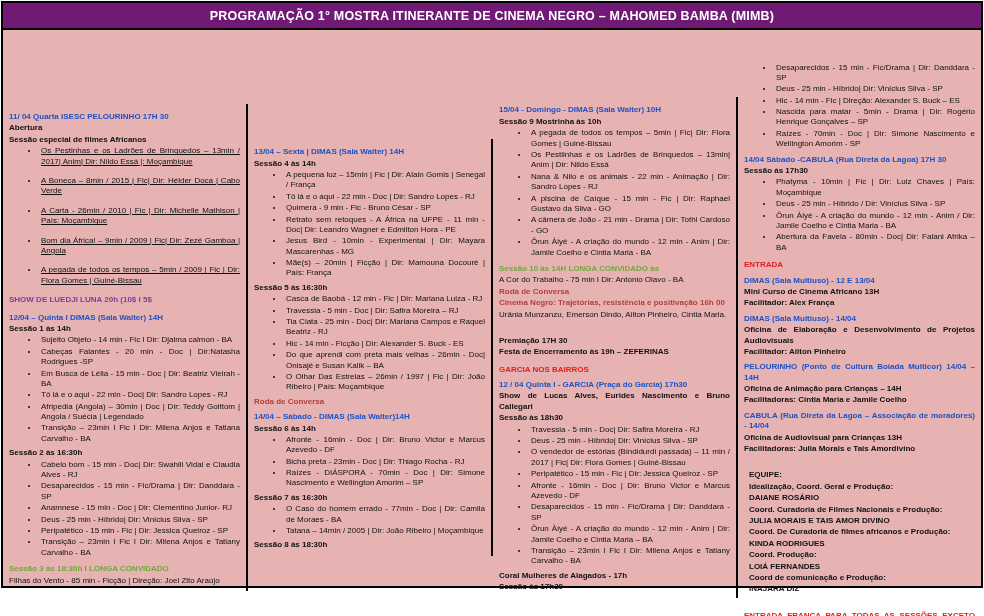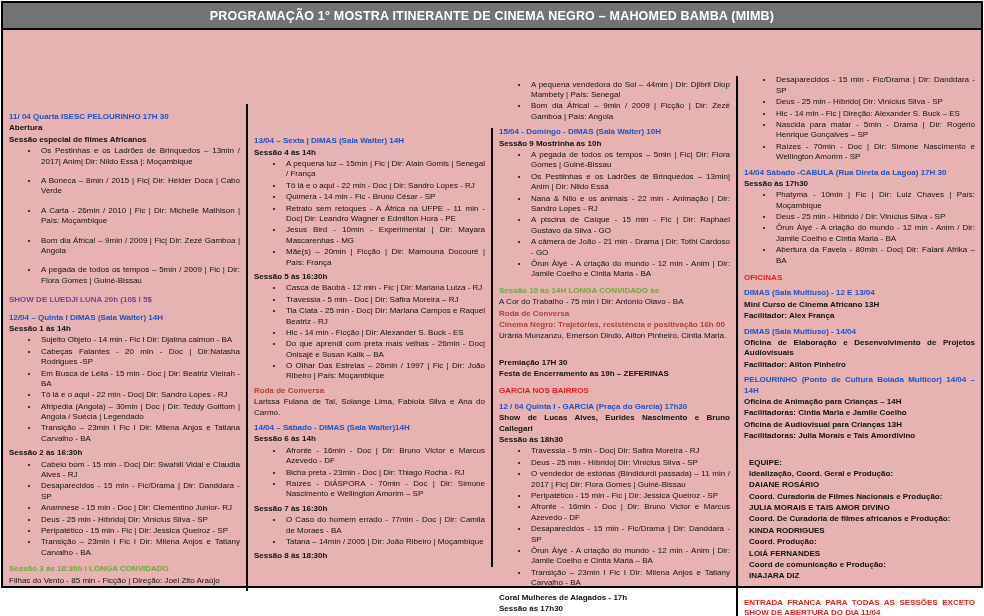--- a/index.html
+++ b/index.html
@@ -2,21 +2,21 @@
 <html><head>
 <meta charset="utf-8">
 <style>
   html,body{margin:0;padding:0;background:#ffffff;}
   body{width:984px;height:616px;overflow:hidden;font-family:"Liberation Sans","DejaVu Sans",sans-serif;}
   .sheet{
     position:absolute;left:1px;top:1px;width:978px;height:583px;
     border:2px solid #000;background:#e7b2b2;
   }
   .titlebar{
-    background:#737373;color:#ffffff;text-align:center;
+    background:#701a75;color:#ffffff;text-align:center;
     font-size:12.5px;font-weight:bold;letter-spacing:.2px;
     padding:6px 0 5px 0;border-bottom:2px solid #000;
   }
   .cols{display:flex;align-items:center;height:calc(100% - 28px);margin-top:40px;}
   .col{
     flex:1 1 0;padding:3px 6px 4px 6px;border-right:2px solid #000;
     font-size:8px;line-height:1.3;color:#111;overflow:hidden;text-align:justify;
   }
   .col:last-child{border-right:none;}
   .blk{margin:0 0 1px 0;}
@@ -24,21 +24,21 @@
   .blk.bold{font-weight:bold;margin-top:1px;}
   .blk.text{font-weight:normal;}
   .blk.red{color:#e01f1f;font-weight:bold;margin-top:7px;}
   .blk.darkred{color:#b04038;font-weight:bold;}
   .blk.green{color:#6fa83d;font-weight:bold;margin-top:6px;}
   .blk.purple{color:#7a3f9d;font-weight:bold;margin:9px 0 7px 0;}
   .blk.gap{margin-top:16px;}
   .blk.indent{padding-left:5px;}
   ul.bullets{margin:1px 0 4px 0;padding-left:30px;}
   ul.bullets li{margin:0 0 1px 0;padding-left:2px;}
-  ul.bullets.spaced li{margin-bottom:9px;}
+  ul.bullets.spaced li{margin-bottom:9px;text-decoration:underline;}
   ul.bullets.spaced li:last-child{margin-bottom:2px;}
 </style>
 </head>
 <body>
 
 <div class="sheet">
   <div class="titlebar">
     <span>PROGRAMAÇÃO 1° MOSTRA ITINERANTE DE CINEMA NEGRO – MAHOMED BAMBA (MIMB)</span>
   </div>
   <div class="cols" id="cols">
@@ -75,55 +75,50 @@
         </ul>
         <div class="blk green">Sessão 3 às 18:30h  I LONGA CONVIDADO</div>
         <div class="blk text">Filhas do Vento - 85 min - Ficção | Direção: Joel Zito Araújo</div>
       </div>
       <div class="col">
         <div class="blk heading">13/04 – Sexta | DIMAS (Sala Walter) 14H</div>
         <div class="blk bold">Sessão 4 às 14h</div>
         <ul class="bullets">
           <li>A pequena luz – 15min | Fic | Dir: Alain Gomis | Senegal / França</li>
           <li>Tô lá e o aqui - 22 min - Doc | Dir: Sandro Lopes  - RJ</li>
-          <li>Quimera - 14 min - Fic - Bruno César - SP</li>
+          <li>Quimera - 9 min - Fic - Bruno César - SP</li>
           <li>Retrato sem retoques - A África na UFPE - 11 min - Doc| Dir: Leandro Wagner e Edmilton Hora - PE</li>
           <li>Jesus Bird - 10min - Experimental | Dir: Mayara Mascarenhas - MG</li>
           <li>Mãe(s) – 20min | Ficção | Dir: Mamouna Docouré | País: França</li>
         </ul>
         <div class="blk bold">Sessão 5 às 16:30h</div>
         <ul class="bullets">
           <li>Casca de Baobá - 12 min - Fic | Dir: Mariana Luiza - RJ</li>
           <li>Travessia - 5 min - Doc | Dir: Safira Moreira – RJ</li>
           <li>Tia Ciata - 25 min - Doc| Dir: Mariana Campos e Raquel Beatriz - RJ</li>
           <li>Hic - 14 min - Ficção | Dir: Alexander S. Buck - ES</li>
           <li>Do que aprendi com preta mais velhas - 26min - Doc| Onisajé e Susan Kalik – BA</li>
           <li>O Olhar Das Estrelas – 26min / 1997 | Fic | Dir: João Ribeiro | País: Moçambique</li>
         </ul>
         <div class="blk darkred">Roda de Conversa</div>
-        <div class="blk text">Larissa Fulana de Tal, Solange Lima, Fabíola Silva e Ana do Carmo.</div>
         <div class="blk heading">14/04 – Sábado - DIMAS (Sala Walter)14H</div>
         <div class="blk bold">Sessão 6 às 14h</div>
         <ul class="bullets">
           <li>Afronte - 16min - Doc | Dir: Bruno Victor e Marcus Azevedo - DF</li>
           <li>Bicha preta - 23min - Doc | Dir: Thiago Rocha - RJ</li>
           <li>Raízes - DIÁSPORA - 70min - Doc | Dir: Simone Nascimento e Wellington Amorim – SP</li>
         </ul>
         <div class="blk bold">Sessão 7 às 16:30h</div>
         <ul class="bullets">
           <li>O Caso do homem errado - 77min - Doc | Dir: Camila de Moraes - BA</li>
           <li>Tatana – 14min / 2005 | Dir: João Ribeiro | Moçambique</li>
         </ul>
         <div class="blk bold">Sessão 8 às 18:30h</div>
       </div>
       <div class="col">
-        <ul class="bullets">
-          <li>A pequena vendedora do Sol – 44min | Dir: Djibril Diop Mambety | País: Senegal</li>
-          <li>Bom dia África! – 9min / 2009 | Ficção | Dir: Zezé Gamboa | País: Angola</li>
-        </ul>
         <div class="blk heading">15/04 - Domingo  - DIMAS (Sala Walter) 10H</div>
         <div class="blk bold">Sessão 9 Mostrinha às 10h</div>
         <ul class="bullets">
           <li>A pegada de todos os tempos – 5min | Fic| Dir: Flora Gomes | Guiné-Bissau</li>
           <li>Os Pestiinhas e os Ladrões de Brinquedos – 13min| Anim | Dir: Nildo Essá</li>
           <li>Nana &amp; Nilo e os animais - 22 min - Animação | Dir: Sandro Lopes - RJ</li>
           <li>A piscina de Caíque - 15 min - Fic | Dir: Raphael Gustavo da Silva - GO</li>
           <li>A câmera de João - 21 min - Drama | Dir: Tothi Cardoso - GO</li>
           <li>Ôrun Àiyé - A criação do mundo - 12 min - Anim | Dir: Jamile Coelho e Cintia Maria - BA</li>
         </ul>
@@ -160,30 +155,31 @@
           <li>Raízes - 70min - Doc | Dir: Simone Nascimento e Wellington Amorim - SP</li>
         </ul>
         <div class="blk heading">14/04 Sábado -CABULA (Rua Direta da Lagoa) 17H 30</div>
         <div class="blk bold">Sessão às 17h30</div>
         <ul class="bullets">
           <li>Phatyma - 10min | Fic | Dir: Luiz Chaves | País: Moçambique</li>
           <li>Deus - 25 min - Híbrido / Dir: Vinícius Silva - SP</li>
           <li>Ôrun Àiyé - A criação do mundo - 12 min - Anim / Dir: Jamile Coelho e Cintia Maria - BA</li>
           <li>Abertura da Favela - 80min - Doc| Dir: Falani Afrika – BA</li>
         </ul>
-        <div class="blk red">OFICINAS</div>
+        <div class="blk red">ENTRADA</div>
         <div class="blk heading">DIMAS (Sala Multiuso) - 12 E 13/04</div>
         <div class="blk bold">Mini Curso de Cinema Africano 13H</div>
         <div class="blk bold">Facilitador: Alex França</div>
         <div class="blk heading">DIMAS (Sala Multiuso) - 14/04</div>
         <div class="blk bold">Oficina de Elaboração e Desenvolvimento de Projetos Audiovisuais</div>
         <div class="blk bold">Facilitador: Ailton Pinheiro</div>
         <div class="blk heading">PELOURINHO (Ponto de Cultura Boiada Multicor) 14/04 – 14H</div>
         <div class="blk bold">Oficina de Animação para Crianças – 14H</div>
         <div class="blk bold">Facilitadoras: Cintia Maria e Jamile Coelho</div>
+        <div class="blk heading">CABULA (Rua Direta da Lagoa – Associação de moradores) - 14/04</div>
         <div class="blk bold">Oficina de Audiovisual para Crianças 13H</div>
         <div class="blk bold">Facilitadoras: Julia Morais e Tais Amordivino</div>
         <div class="blk bold gap indent">EQUIPE:</div>
         <div class="blk bold indent">Idealização, Coord. Geral e Produção:</div>
         <div class="blk bold indent">DAIANE ROSÁRIO</div>
         <div class="blk bold indent">Coord. Curadoria de Filmes Nacionais e Produção:</div>
         <div class="blk bold indent">JULIA MORAIS E TAIS AMOR DIVINO</div>
         <div class="blk bold indent">Coord. De Curadoria de filmes africanos e Produção:</div>
         <div class="blk bold indent">KINDA RODRIGUES</div>
         <div class="blk bold indent">Coord. Produção:</div>

